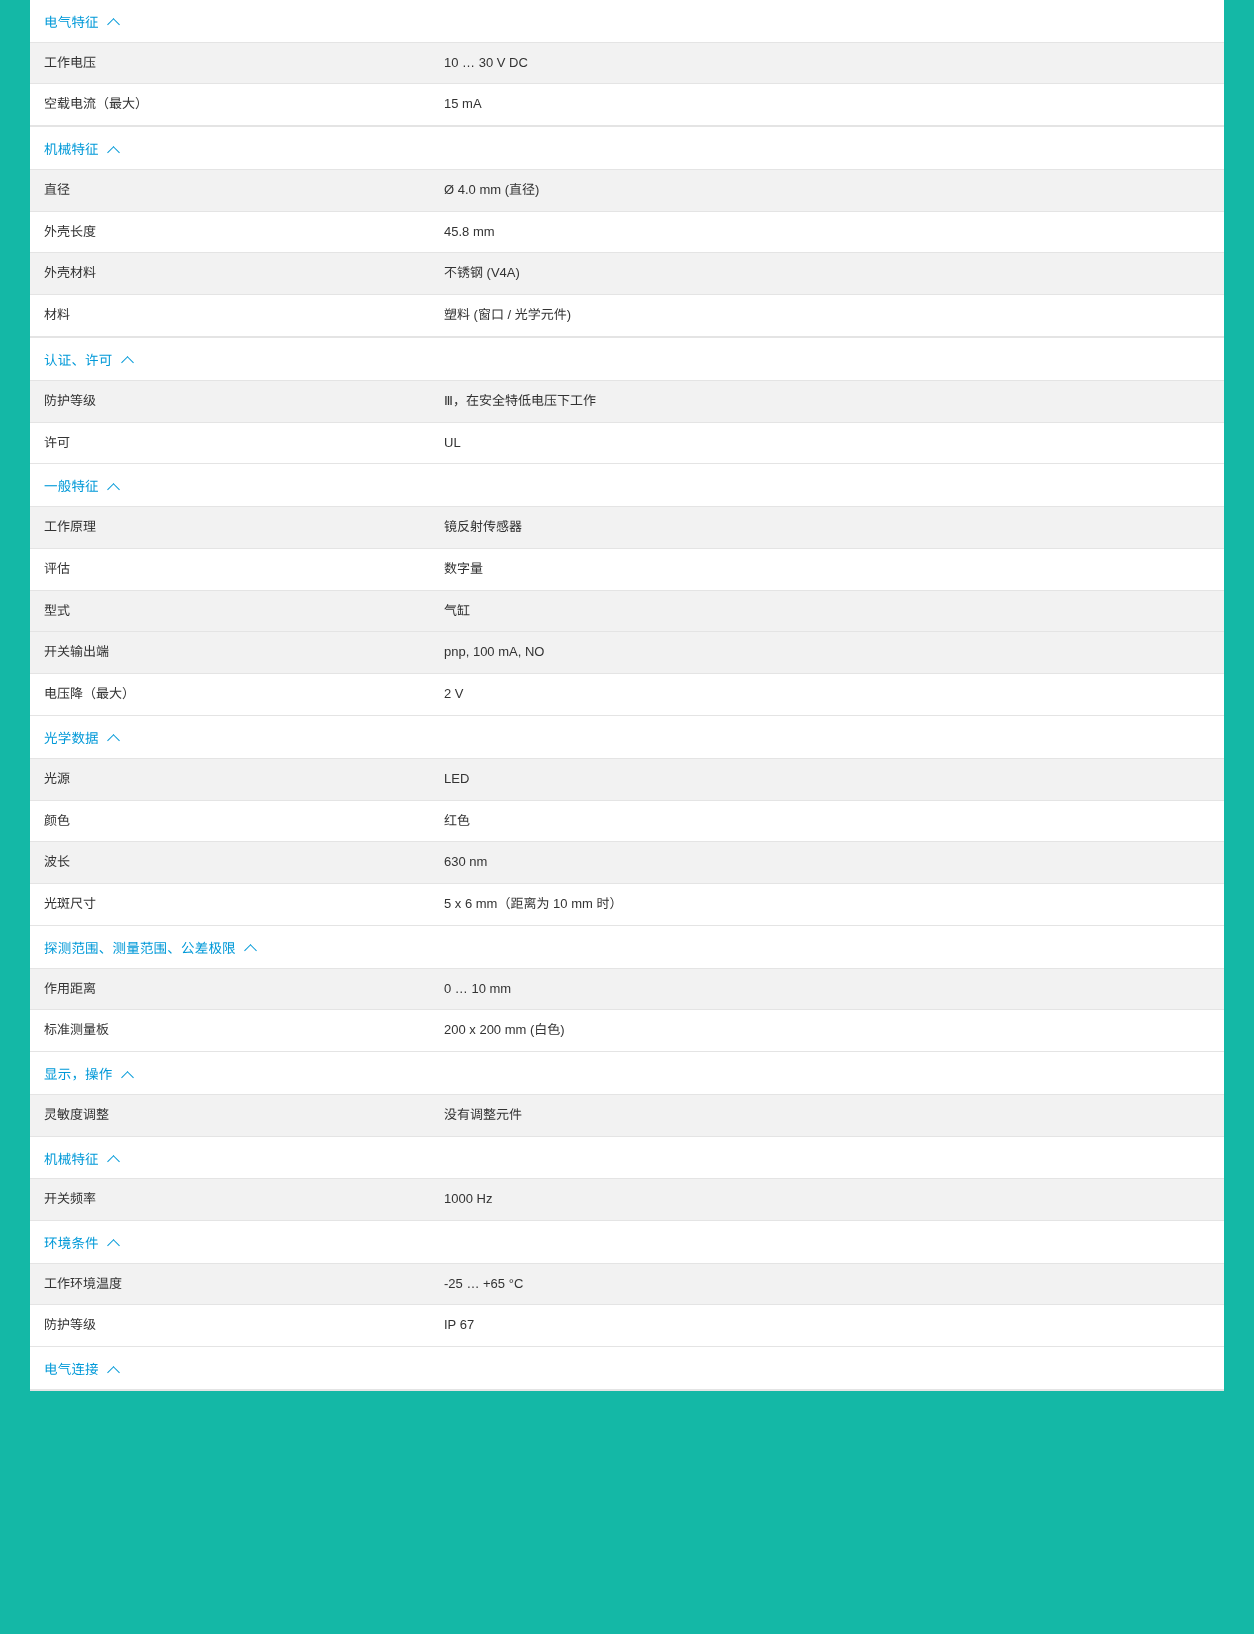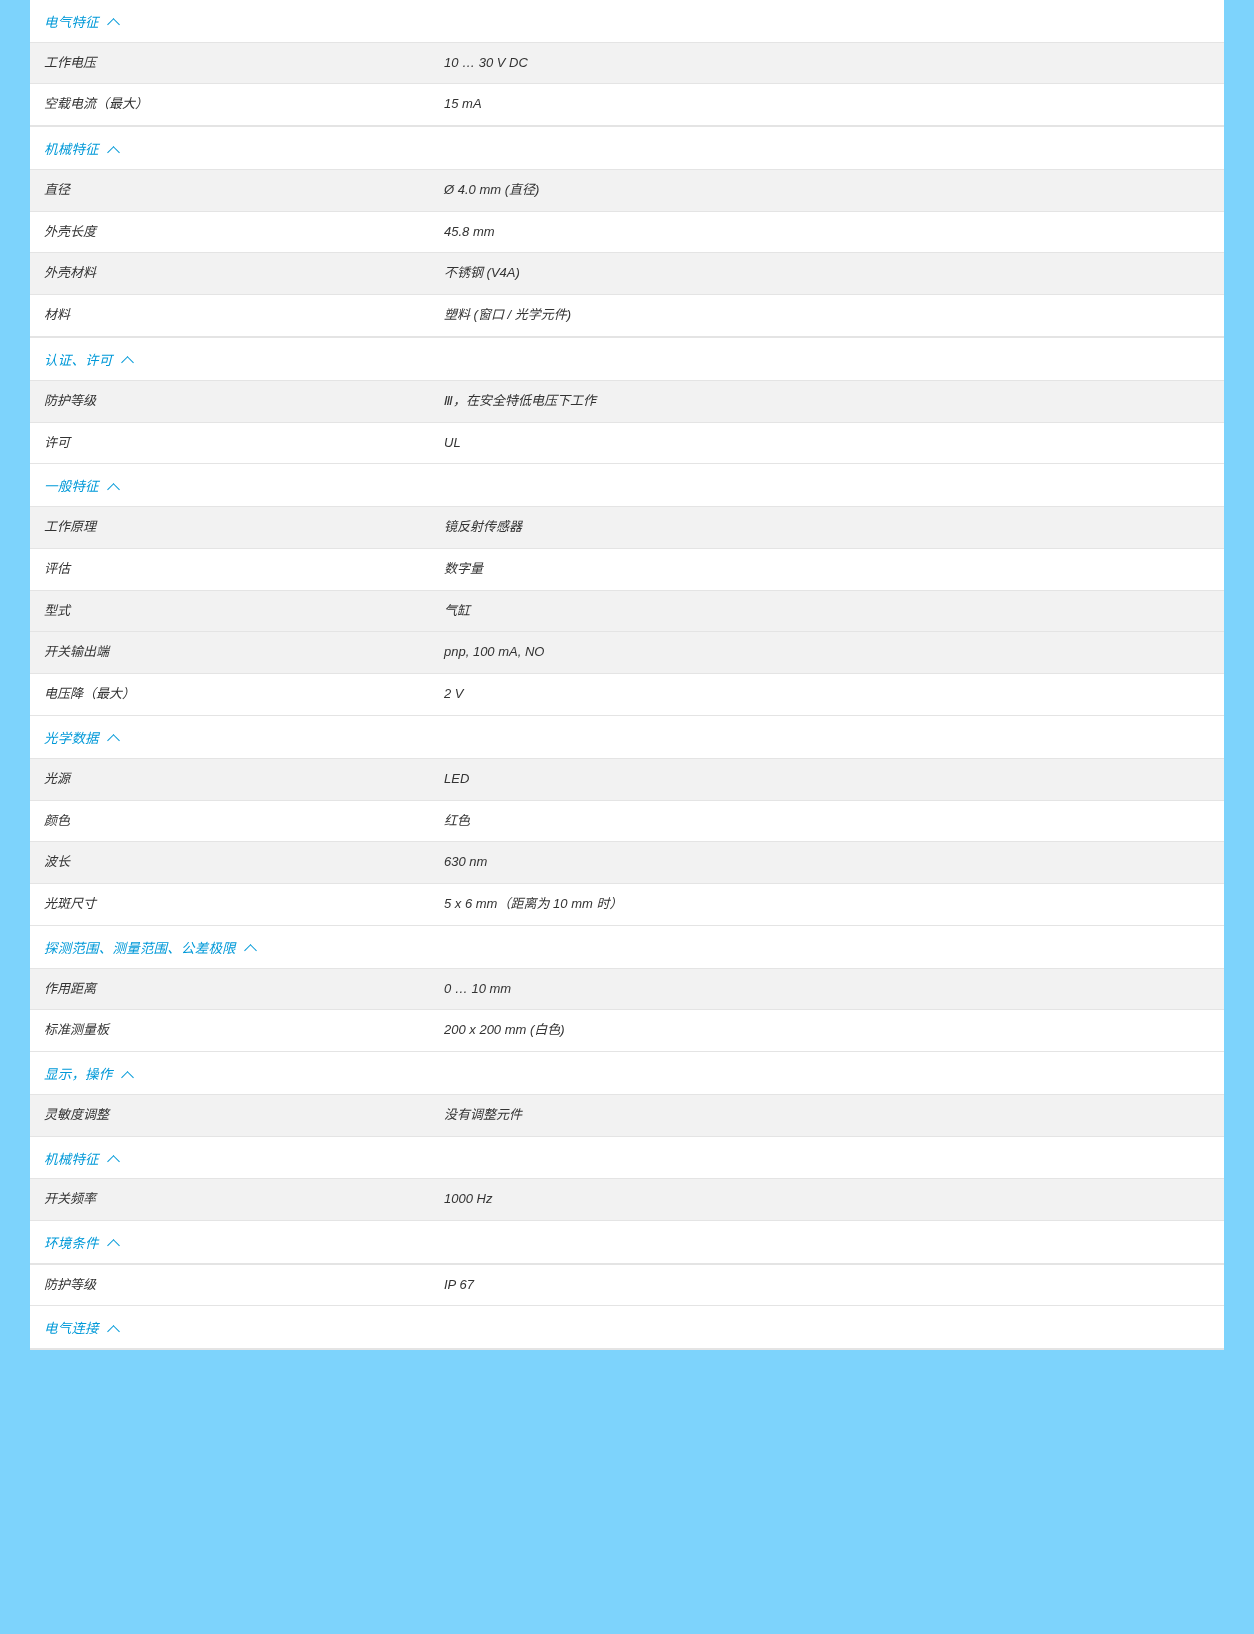--- a/index.html
+++ b/index.html
@@ -6,23 +6,22 @@
   html, body {
     margin: 0;
     padding: 0;
     background: #ffffff;
     font-family: "Liberation Sans", "DejaVu Sans", sans-serif;
     color: #333333;
   }
   .page {
     width: 1254px;
     min-height: 1634px;
-    background: #7dd3fc;
+    background: #14b8a6;
     position: relative;
-    font-style: italic;
   }
   .spec-table {
     width: 1194px;
     margin: 0 auto;
     border-collapse: collapse;
   }
   .section-header-row td {
     padding: 0;
     background: #ffffff;
     border: none;
@@ -365,20 +364,24 @@
           </td>
         </tr>
         <tr class="section-header-row">
           <td colspan="2">
             <div class="section-header">
               <span class="section-title">环境条件</span>
               <span class="chevron"></span>
             </div>
           </td>
         </tr>
+        <tr class="spec-row shaded">
+          <td class="label">工作环境温度</td>
+          <td class="value">-25 … +65 °C</td>
+        </tr>
         <tr class="row-sep">
           <td colspan="2">
             <div></div>
           </td>
         </tr>
         <tr class="spec-row plain">
           <td class="label">防护等级</td>
           <td class="value">IP 67</td>
         </tr>
         <tr class="row-sep">

